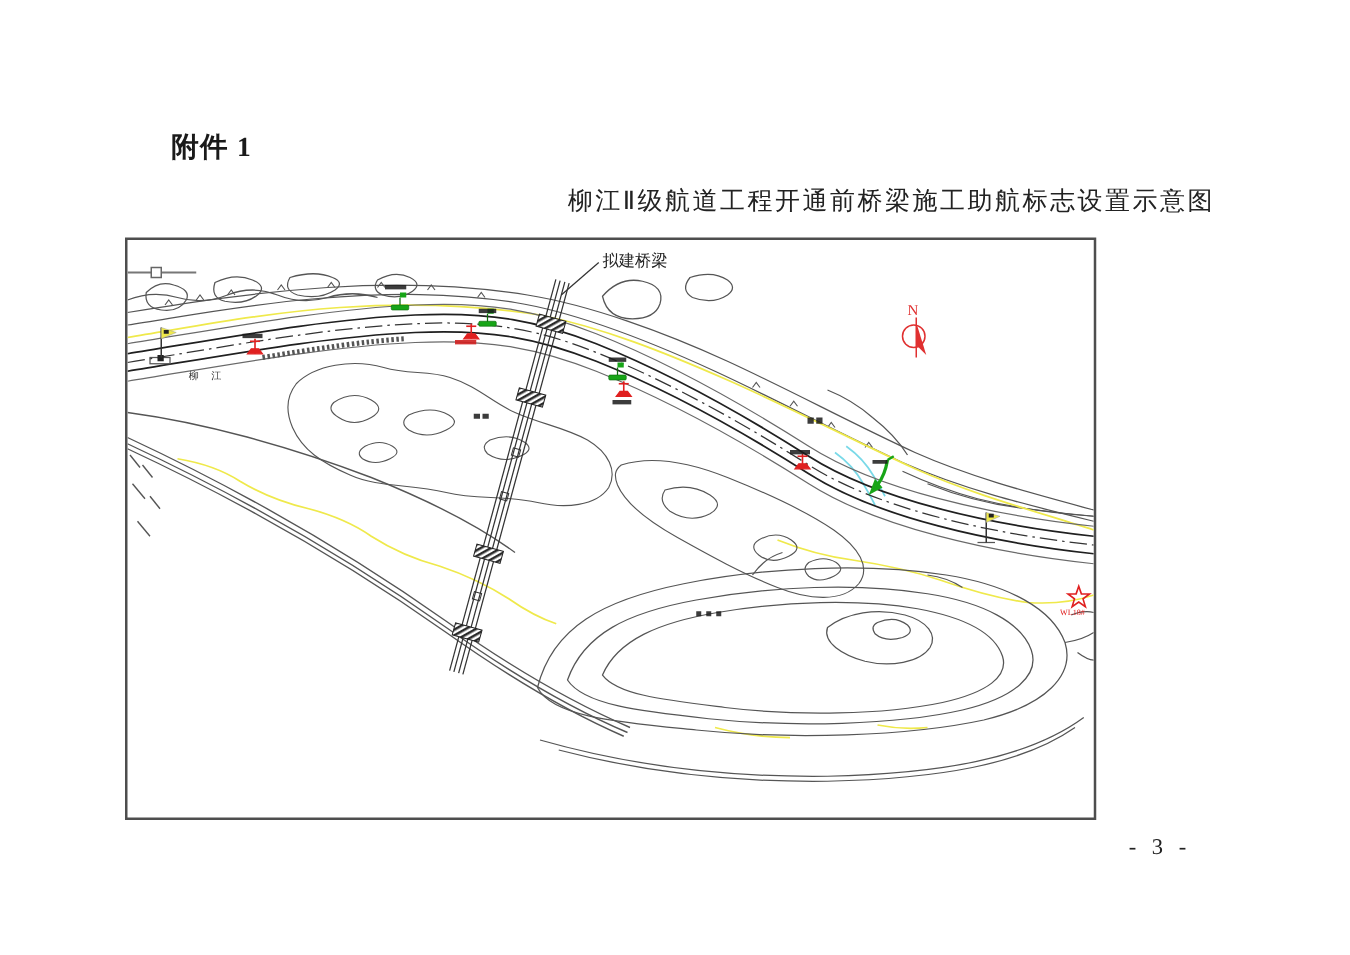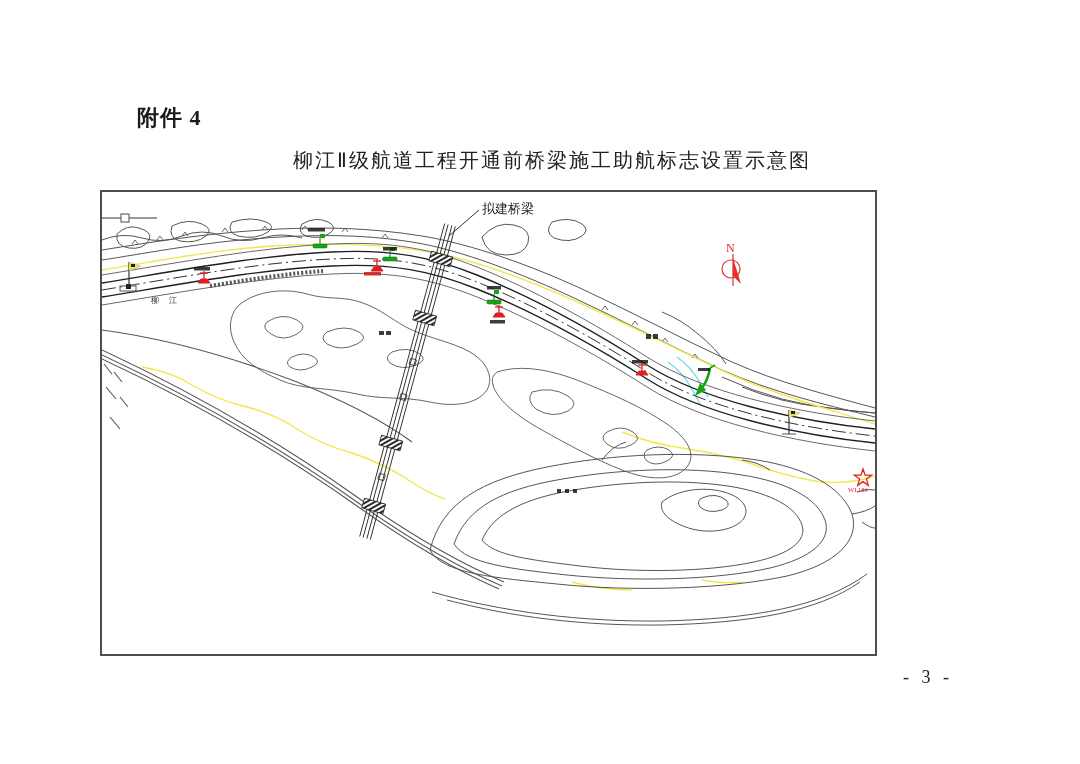--- a/index.html
+++ b/index.html
@@ -5,38 +5,38 @@
   html,body{margin:0;padding:0;background:#ffffff;}
   body{
     width:1080px;height:764px;position:relative;overflow:hidden;
     font-family:"Liberation Serif", serif;color:#1a1a1a;
   }
   .attachment{
     position:absolute;left:137px;top:103px;
     font-size:22px;font-weight:bold;letter-spacing:1px;
   }
   .doc-title{
-    position:absolute;left:112px;top:147px;width:880px;
-    text-align:center;font-size:20px;letter-spacing:2px;color:#222;
+    position:absolute;left:92px;top:147px;width:880px;
+    text-align:right;font-size:20px;letter-spacing:2px;color:#222;
   }
   .map-frame{
     position:absolute;left:100px;top:190px;width:777px;height:466px;
     border:2px solid #4e4e4e;box-sizing:border-box;background:#ffffff;
   }
   .map-frame svg{position:absolute;left:0;top:0;}
   .page-number{
     position:absolute;left:893px;top:667px;width:70px;
     font-size:18px;letter-spacing:4px;color:#222;text-align:center;
   }
   svg text{font-family:"Liberation Serif", serif;}
 </style>
 </head>
 <body>
 
-<div class="attachment">附件 4</div>
+<div class="attachment">附件 1</div>
 <div class="doc-title">柳江Ⅱ级航道工程开通前桥梁施工助航标志设置示意图</div>
 
 <div class="map-frame">
 <svg width="773" height="462" viewBox="0 0 773 462">
 
   <g>
     <line x1="0" y1="26" x2="55" y2="26" stroke="#777" stroke-width="1.5"></line>
     <rect x="19" y="22" width="8" height="8" fill="#fff" stroke="#666" stroke-width="1.2"></rect>
   </g>
 

